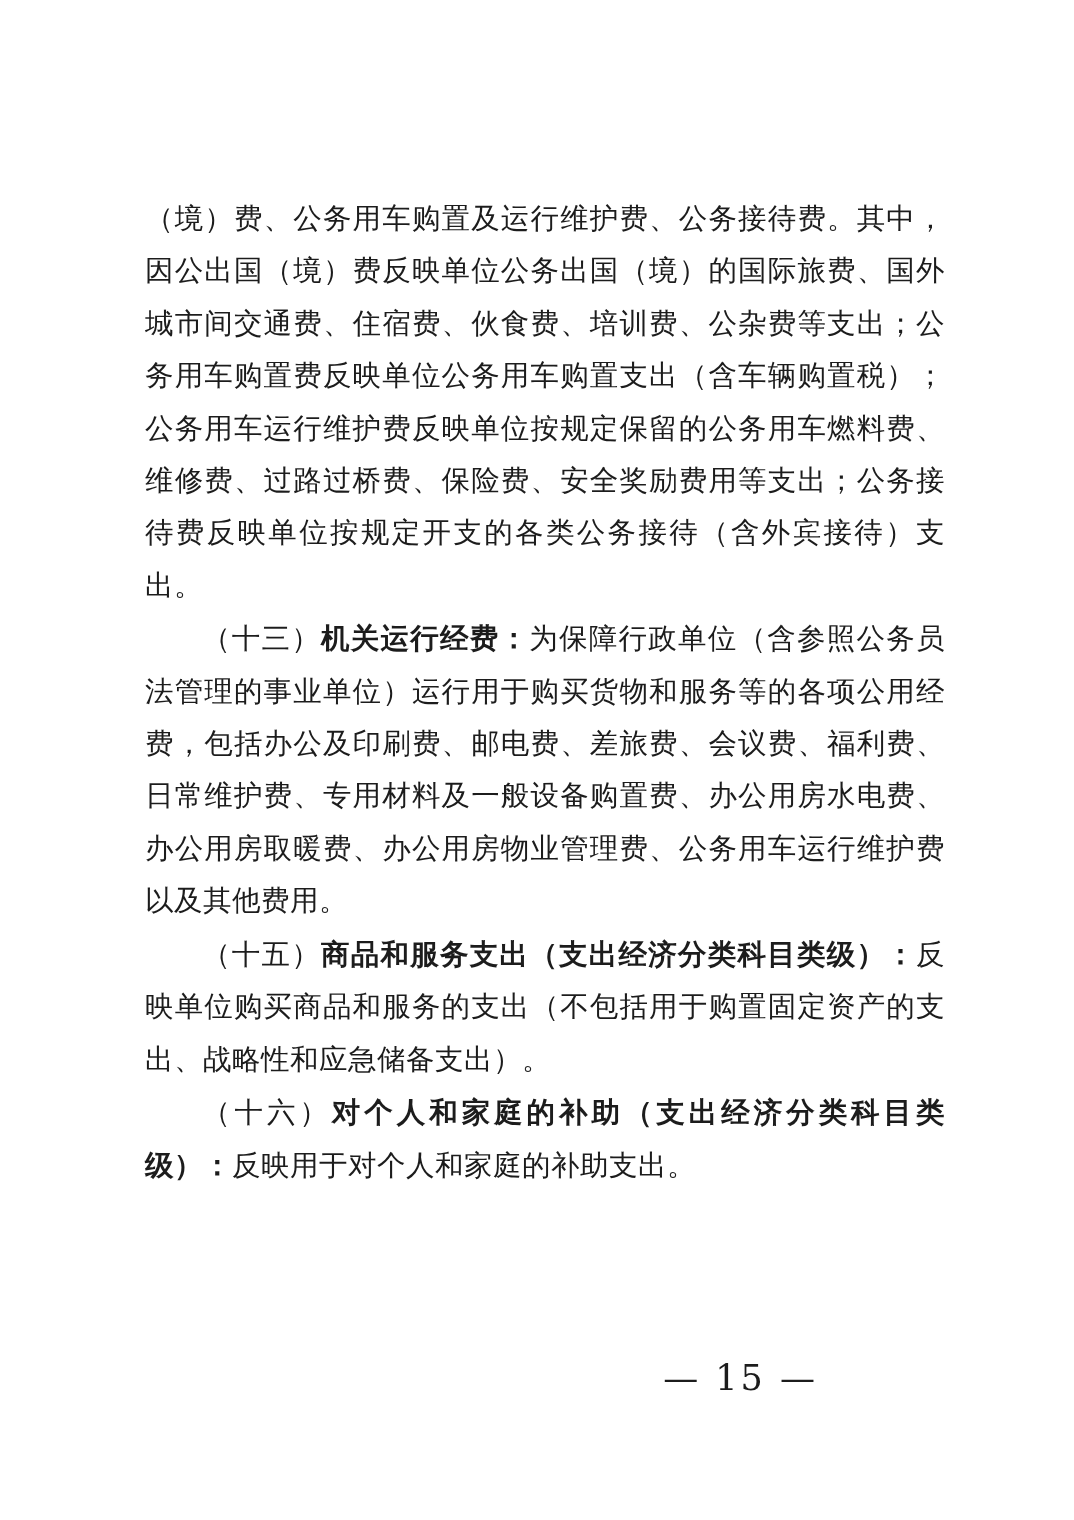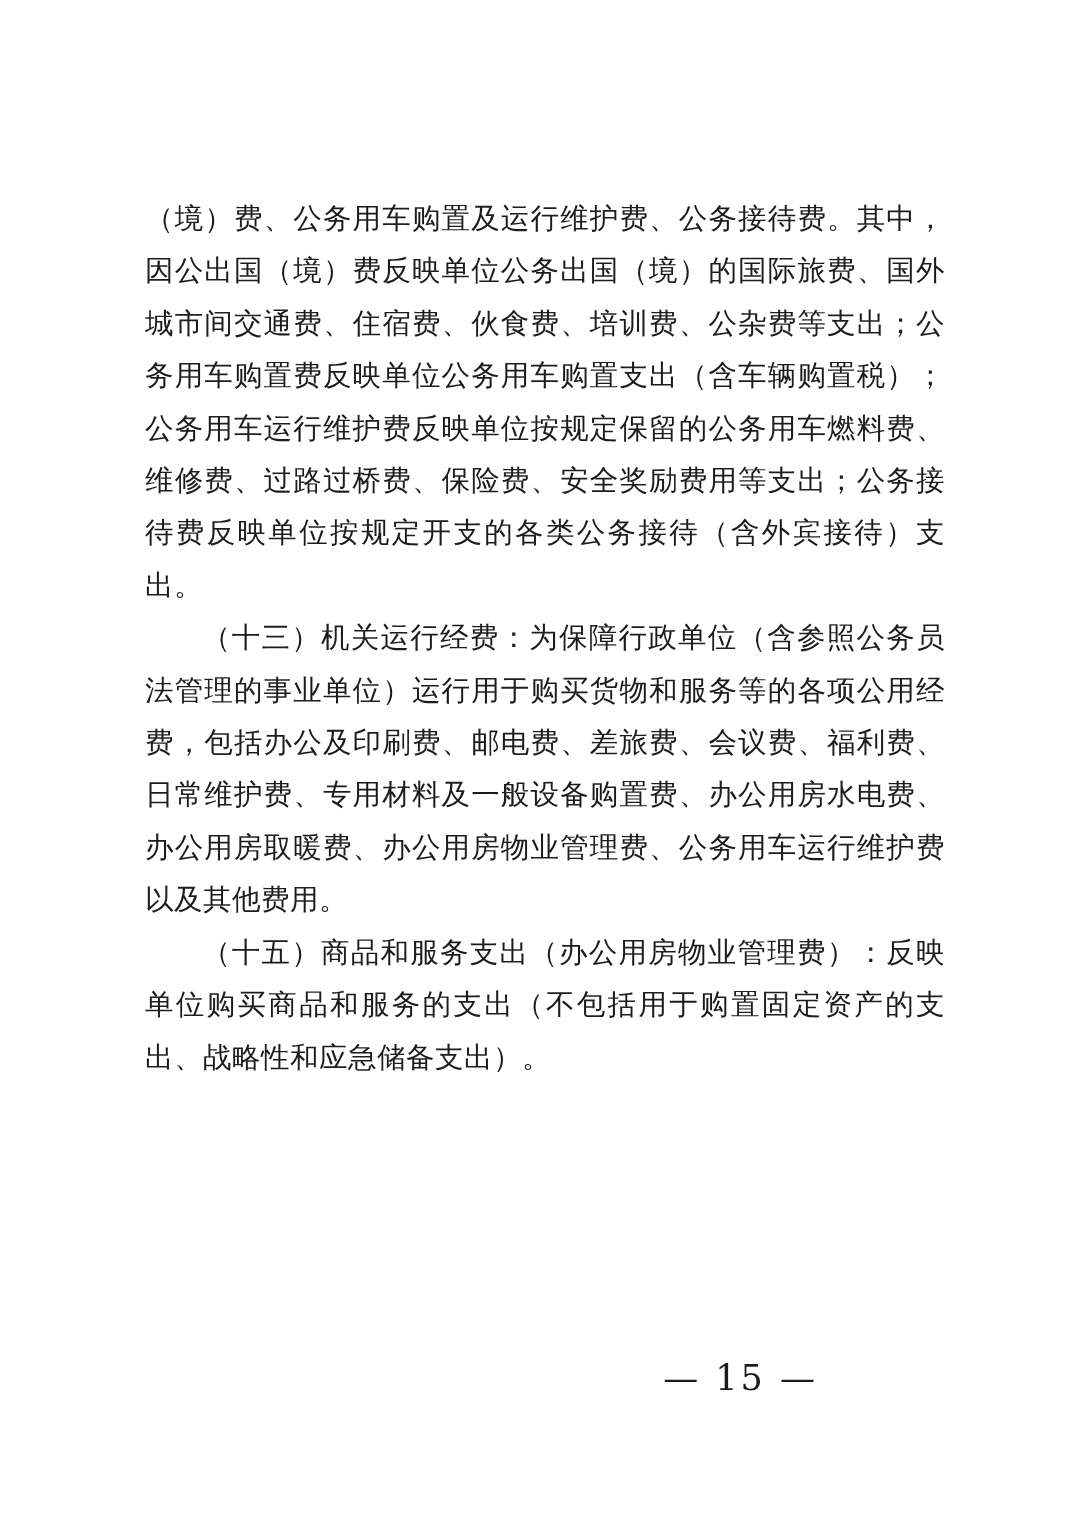--- a/index.html
+++ b/index.html
@@ -29,37 +29,38 @@
     line-height: 52.4px;
     text-align: justify;
     text-justify: inter-character;
     line-break: strict;
     letter-spacing: 0.5px;
   }
   p.para.indent {
     text-indent: 2em;
   }
   .bold {
-    font-weight: normal;
+    font-weight: bold;
     margin-top: 38px;
   }
   .page-footer {
     position: absolute;
     top: 1362px;
     right: 132px;
     font-size: 35px;
     line-height: 32px;
     letter-spacing: 3px;
     color: #1c1c1c;
     white-space: pre;
   }
 </style>
 </head>
 <body>
 
 <div class="page">
   <div class="doc-body">
       <p class="para"><span>（境）费、公务用车购置及运行维护费、公务接待费。其中，因公出国（境）费反映单位公务出国（境）的国际旅费、国外城市间交通费、住宿费、伙食费、培训费、公杂费等支出；公务用车购置费反映单位公务用车购置支出（含车辆购置税）；公务用车运行维护费反映单位按规定保留的公务用车燃料费、维修费、过路过桥费、保险费、安全奖励费用等支出；公务接待费反映单位按规定开支的各类公务接待（含外宾接待）支出。</span></p>
       <p class="para indent"><span>（十三）</span><span class="bold">机关运行经费：</span><span>为保障行政单位（含参照公务员法管理的事业单位）运行用于购买货物和服务等的各项公用经费，包括办公及印刷费、邮电费、差旅费、会议费、福利费、日常维护费、专用材料及一般设备购置费、办公用房水电费、办公用房取暖费、办公用房物业管理费、公务用车运行维护费以及其他费用。</span></p>
-      <p class="para indent"><span>（十五）</span><span class="bold">商品和服务支出（办公用房物业管理费）：</span><span>反映单位购买商品和服务的支出（不包括用于购置固定资产的支出、战略性和应急储备支出）。</span></p>
+      <p class="para indent"><span>（十五）</span><span class="bold">商品和服务支出（支出经济分类科目类级）：</span><span>反映单位购买商品和服务的支出（不包括用于购置固定资产的支出、战略性和应急储备支出）。</span></p>
+      <p class="para indent"><span>（十六）</span><span class="bold">对个人和家庭的补助（支出经济分类科目类级）：</span><span>反映用于对个人和家庭的补助支出。</span></p>
     </div>
   <div class="page-footer">— 15 —</div>
 </div>
 
 </body></html>

